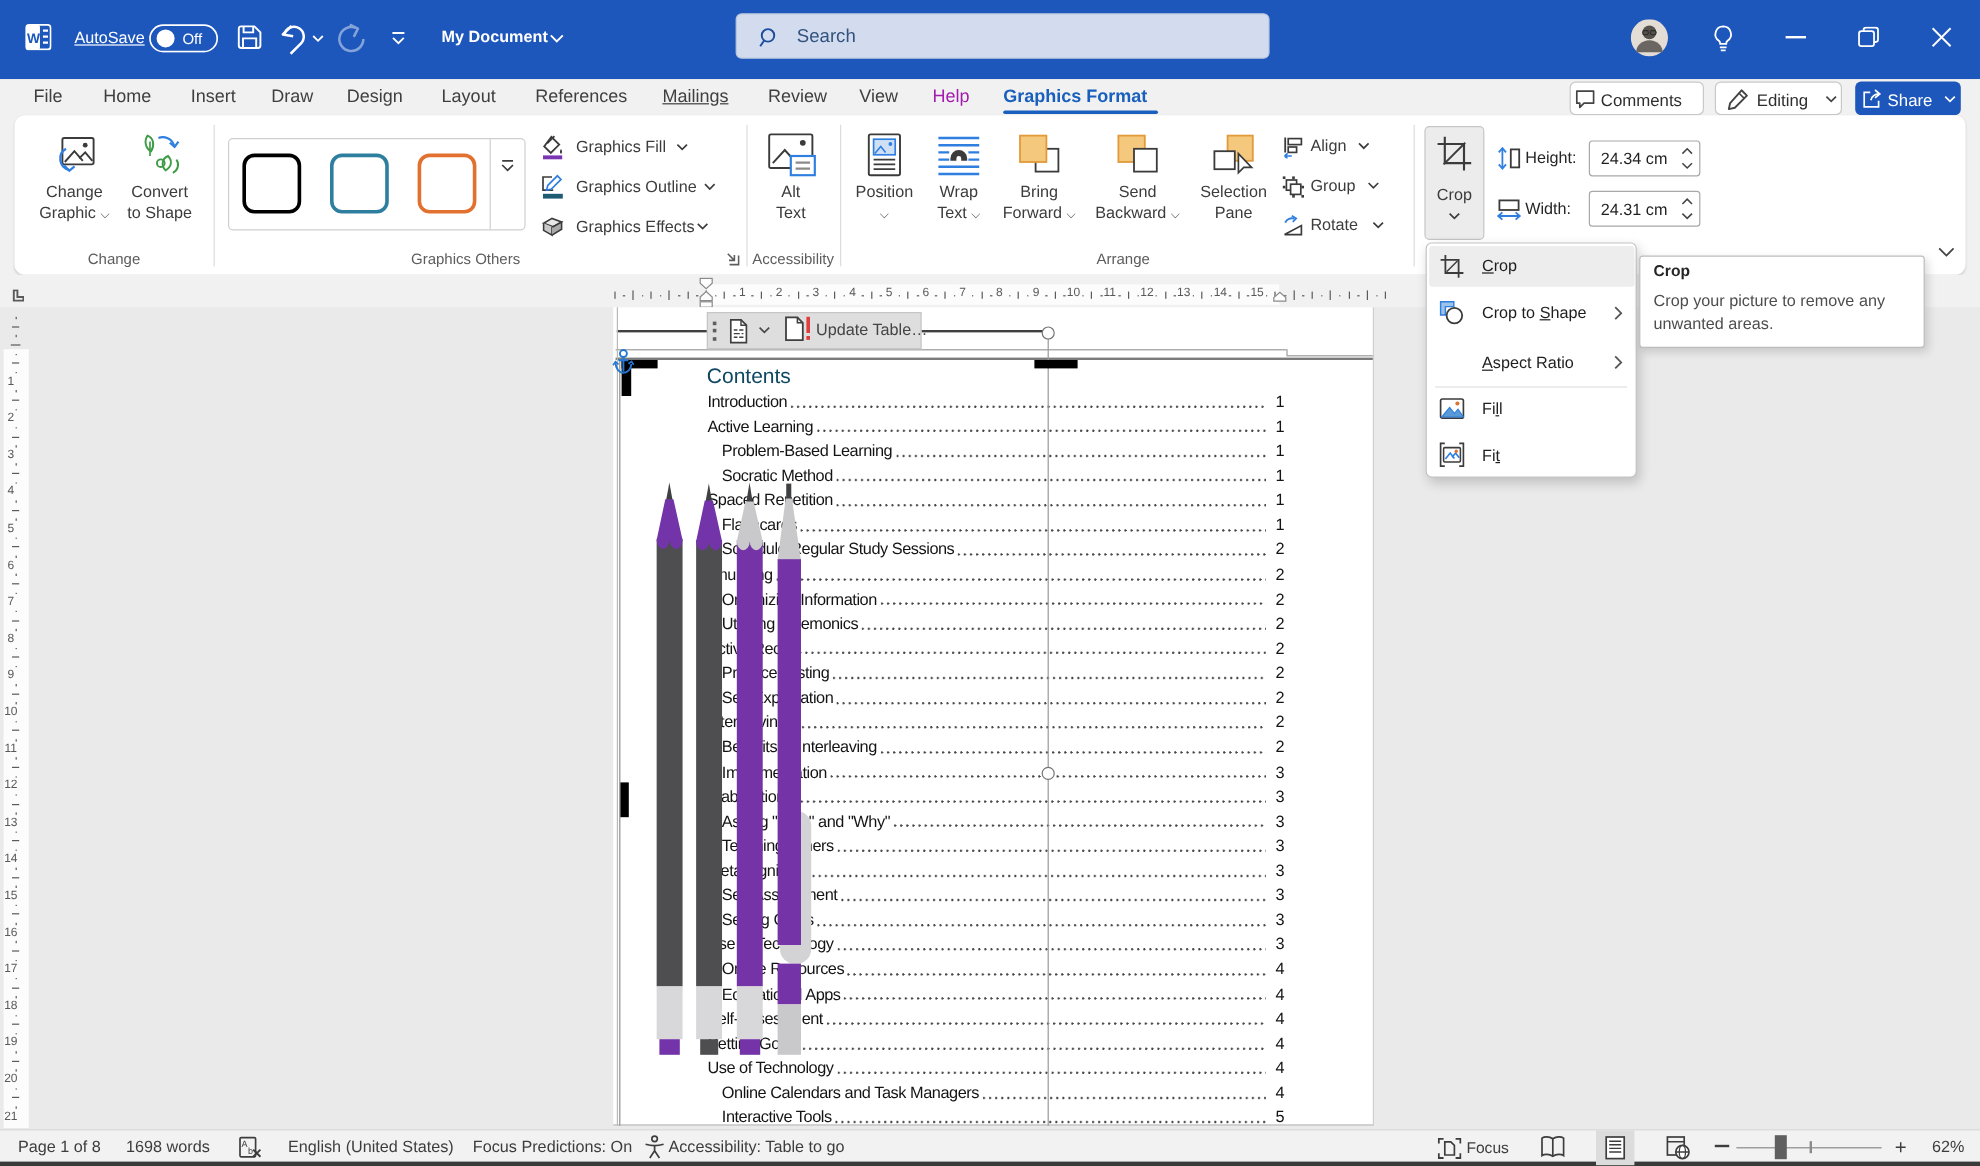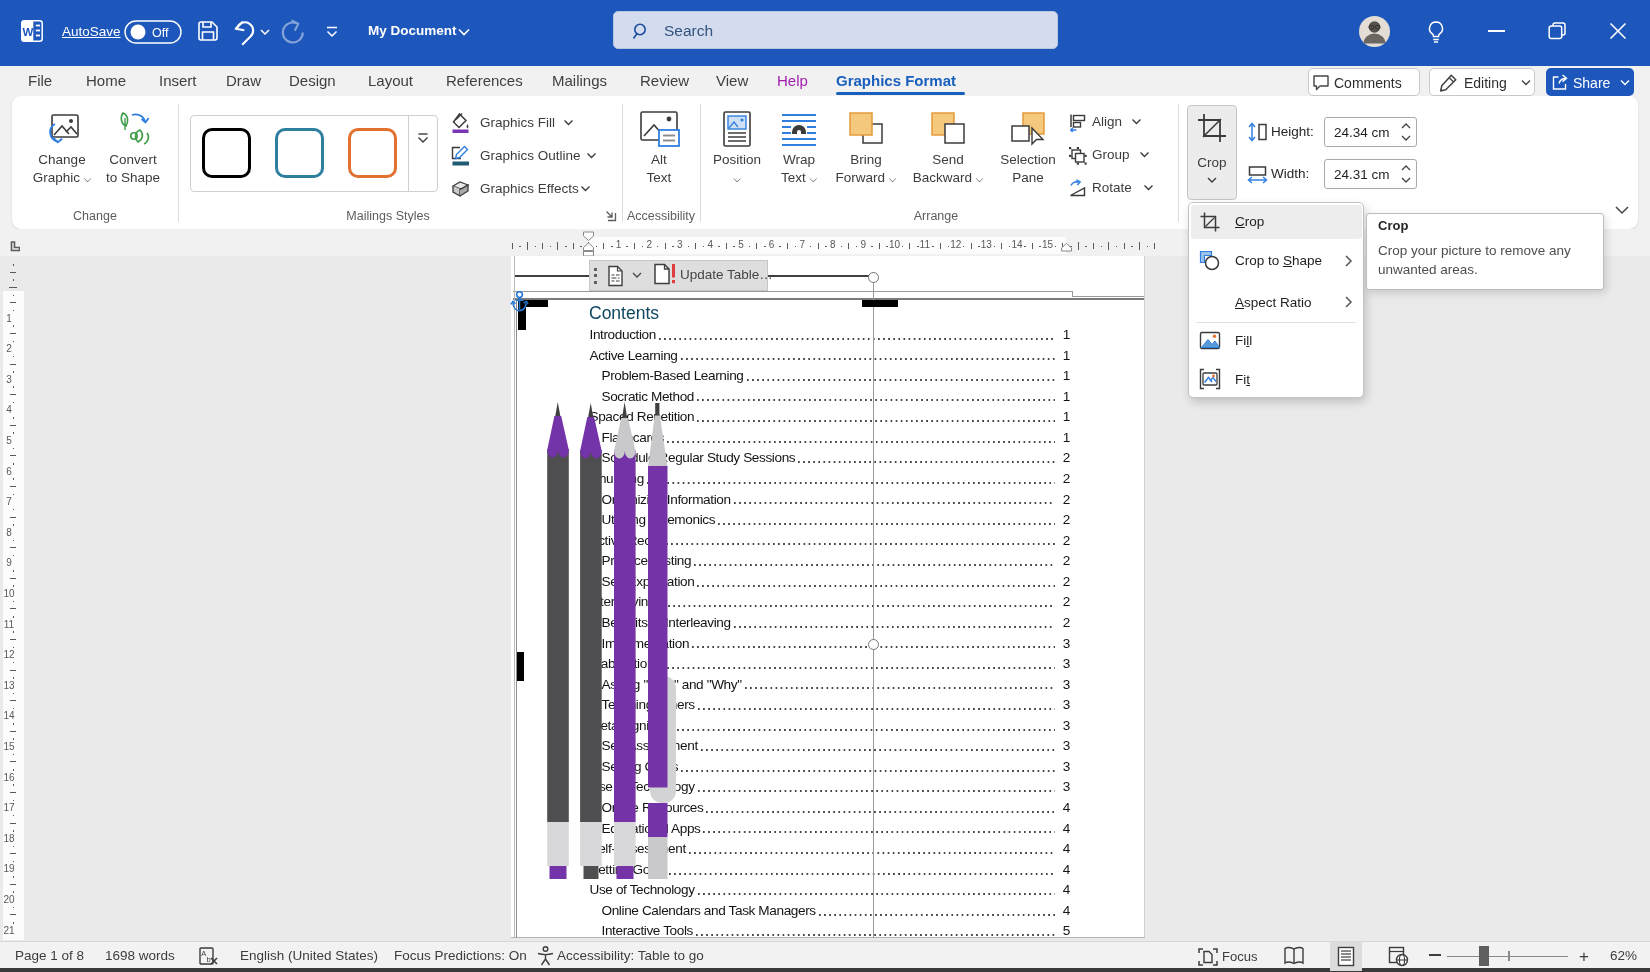--- a/index.html
+++ b/index.html
@@ -87,21 +87,21 @@
 <line x1="16.5" y1="1.5" x2="1.5" y2="16.5" stroke="#fff" stroke-width="1.6"></line>
 </svg>
 <div class="abs" style="left:0;top:66px;width:1650px;height:30px;background:#f1f1f1;"></div>
 <div class="abs" style="left:28px;top:72px;font-size:15px;color:#3f3f3f;">File</div>
 <div class="abs" style="left:86px;top:72px;font-size:15px;color:#3f3f3f;">Home</div>
 <div class="abs" style="left:159px;top:72px;font-size:15px;color:#3f3f3f;">Insert</div>
 <div class="abs" style="left:226px;top:72px;font-size:15px;color:#3f3f3f;">Draw</div>
 <div class="abs" style="left:289px;top:72px;font-size:15px;color:#3f3f3f;">Design</div>
 <div class="abs" style="left:368px;top:72px;font-size:15px;color:#3f3f3f;">Layout</div>
 <div class="abs" style="left:446px;top:72px;font-size:15px;color:#3f3f3f;">References</div>
-<div class="abs" style="left:552px;top:72px;font-size:15px;color:#3f3f3f;">Mailings</div>
+<div class="abs" style="left:552px;top:72px;font-size:15px;color:#3f3f3f;text-decoration:underline;">Mailings</div>
 <div class="abs" style="left:640px;top:72px;font-size:15px;color:#3f3f3f;">Review</div>
 <div class="abs" style="left:716px;top:72px;font-size:15px;color:#3f3f3f;">View</div>
 <div class="abs" style="left:777px;top:72px;font-size:15px;color:#a21caf;">Help</div>
 <div class="abs" style="left:836px;top:72px;font-size:15px;color:#195fbd;font-weight:600;">Graphics Format</div>
 <div class="abs" style="left:836px;top:92px;width:129px;height:3px;background:#195fbd;border-radius:2px;"></div>
 <div class="abs" style="left:1308px;top:68px;width:112px;height:28px;background:#fff;border:1px solid #c9c9c9;border-radius:5px;"></div>
 <svg class="ic" style="left:1312px;top:74px" width="18" height="17" viewBox="0 0 18 17">
 <path d="M2 2 h14 v10 h-8 l-3.5 3.5 v-3.5 h-2.5 Z" fill="none" stroke="#444" stroke-width="1.4" stroke-linejoin="round"></path>
 </svg>
 <div class="abs" style="left:1334px;top:75px;font-size:14px;color:#2e2e2e;">Comments</div>
@@ -176,21 +176,21 @@
   </svg>
 <svg class="ic" style="left:450px;top:178px" width="21" height="21" viewBox="0 0 21 21">
 <path d="M3 8 L10 4 L18 7 L11 11 Z" fill="#e8e8e8" stroke="#3b3b3b" stroke-width="1.3"></path>
 <path d="M3 8 L3 14 L10 18 L10 11" fill="#c9c9c9" stroke="#3b3b3b" stroke-width="1.3"></path>
 <path d="M10 18 L18 13 L18 7 L11 11 L10 11" fill="#a9a9a9" stroke="#3b3b3b" stroke-width="1.3"></path>
 </svg>
 <div class="abs" style="left:480px;top:181px;font-size:13.5px;color:#3c3c3c;">Graphics Effects</div>
 <svg class="ic" style="left:580px;top:185px" width="11" height="8" viewBox="0 0 11 8">
     <path class="chev" d="M1.5 1.5 l4 4 l4-4"></path>
   </svg>
-<div class="grplab" style="left:338px;width:100px;">Mailings Styles</div>
+<div class="grplab" style="left:338px;width:100px;">Graphics Others</div>
 <div class="seprib" style="left:622px;"></div>
 <svg class="ic" style="left:637px;top:110px" width="44" height="40" viewBox="0 0 44 40">
 <rect x="4" y="2" width="36" height="28" rx="1.5" fill="none" stroke="#3b3b3b" stroke-width="1.6"></rect>
 <circle cx="32" cy="9" r="2.4" fill="#3b3b3b"></circle>
 <path d="M7 26 l10-11 l9 10" fill="none" stroke="#3b3b3b" stroke-width="1.6"></path>
 <rect x="22" y="20" width="20" height="16" fill="#fff" stroke="#2f7fe0" stroke-width="1.8"></rect>
 <line x1="26" y1="25.5" x2="38" y2="25.5" stroke="#8a8a8a" stroke-width="1.9"></line>
 <line x1="26" y1="30.5" x2="38" y2="30.5" stroke="#8a8a8a" stroke-width="1.9"></line>
 </svg>
 <div class="biglab" style="left:629px;top:151px;width:60px;">Alt<br>Text</div>

